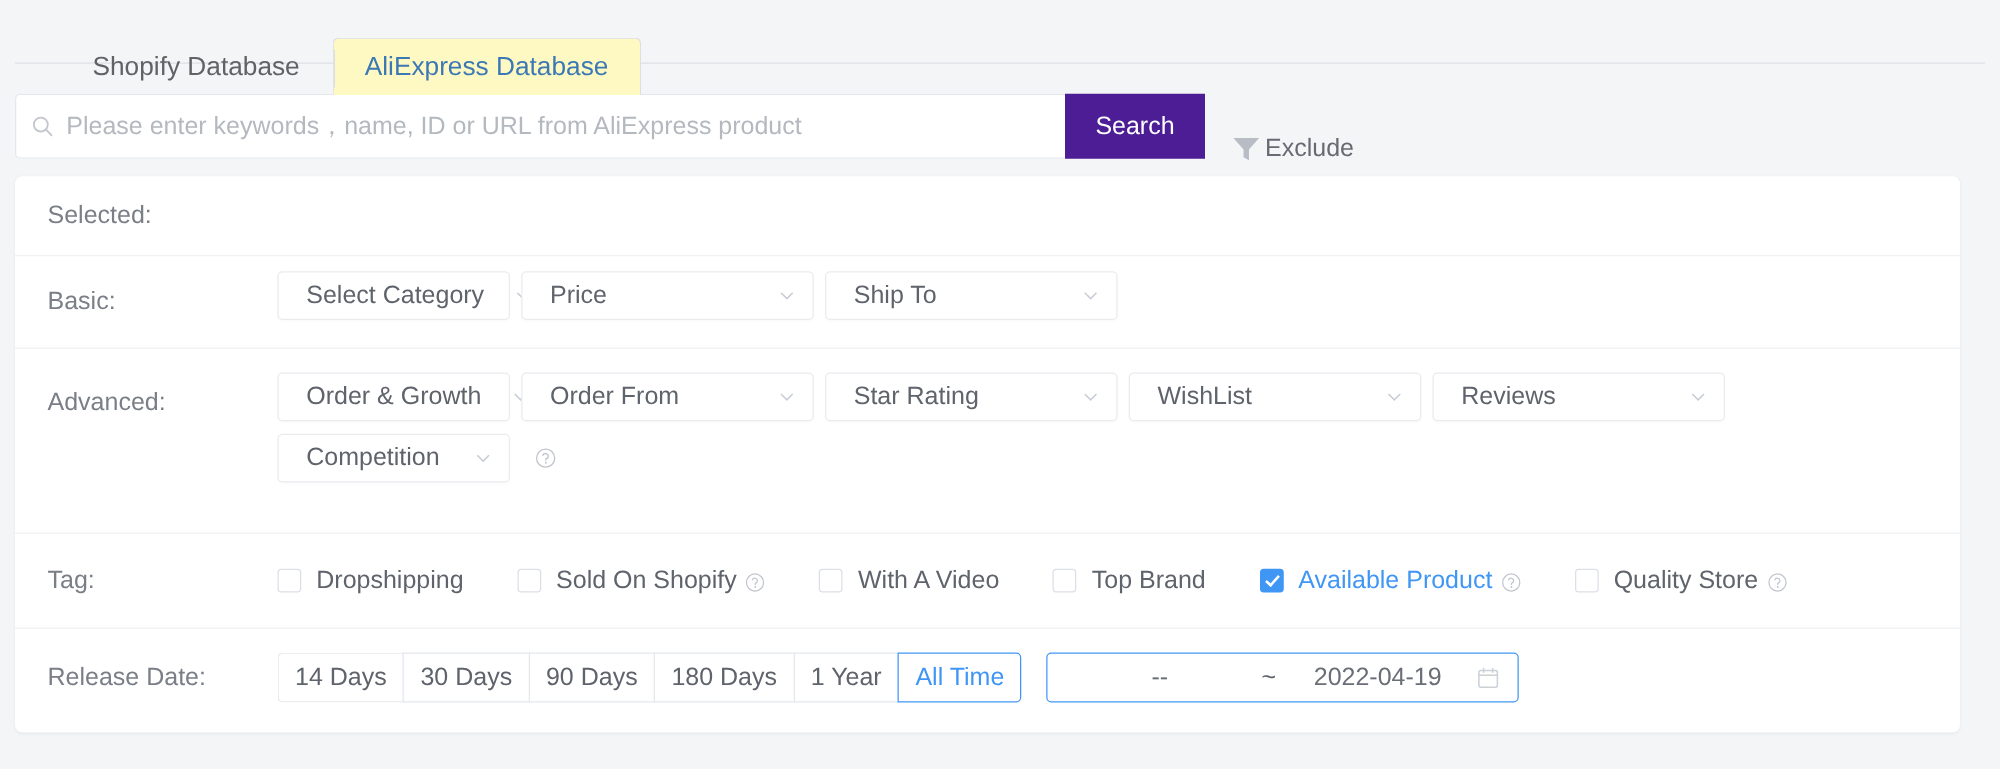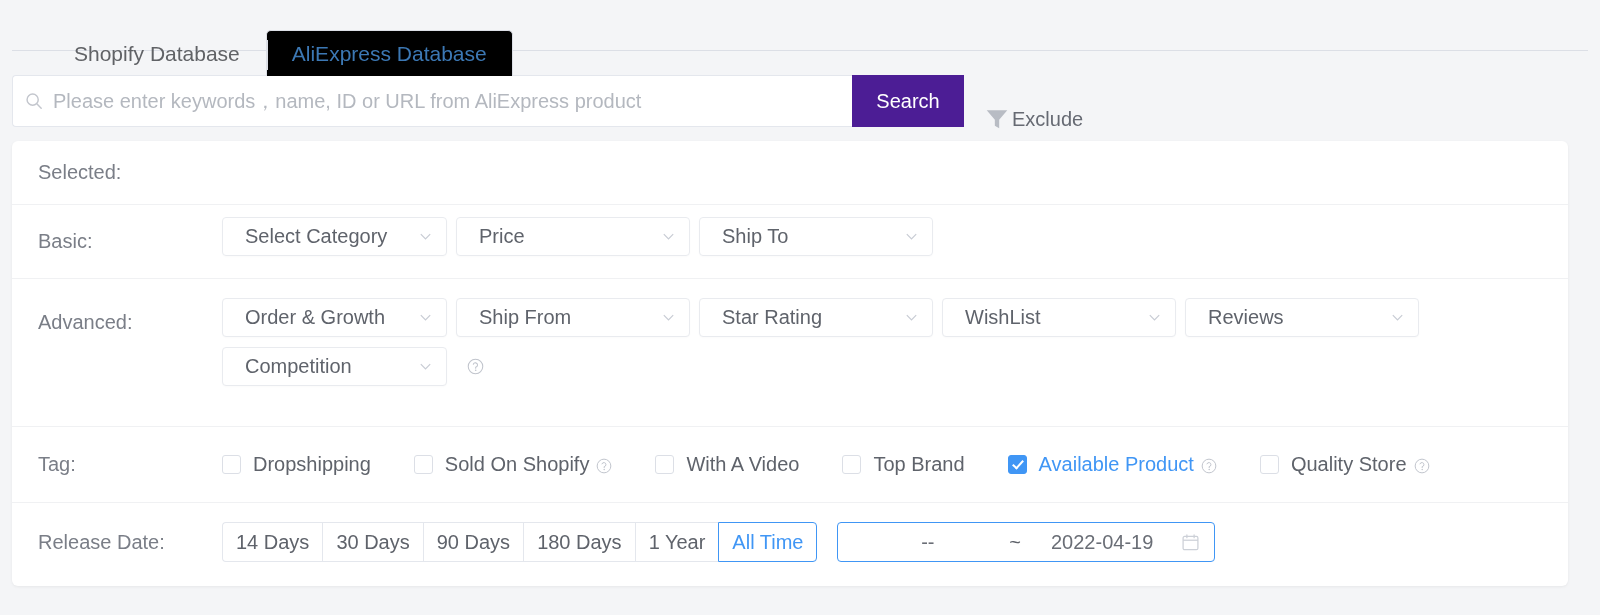--- a/index.html
+++ b/index.html
@@ -53,21 +53,21 @@
   }
   .tab.separator-left::before {
     content: "";
     position: absolute;
     left: 0; top: 9px;
     width: 1px; height: 30px;
     background: #dcdfe6;
   }
   .tab.active {
     color: #3c78b4;
-    background: #000000;
+    background: #fef9c3;
     border-color: #dcdfe6;
     z-index: 3;
   }
 
   
   .searchrow {
     display: flex;
     align-items: center;
     padding: 14px 12px 0 12px;
     height: 76px;
@@ -184,21 +184,21 @@
   .sel-text {
     font-size: 20px;
     color: #5f636b;
     white-space: nowrap;
   }
   .chev {
     width: 15px; height: 15px;
     margin-left: 24px;
     flex: 0 0 15px;
   }
-  .w-cat { width: 225px; }
+  .w-cat { width: 186px; }
   .w-std { width: 234px; }
 
   
   .help-icon {
     width: 17px; height: 17px;
     margin-left: 11px;
     margin-bottom: 10px;
     flex: 0 0 17px;
     cursor: pointer;
   }
@@ -375,21 +375,21 @@
   <div class="frow row-advanced">
     <div class="frow-label">Advanced:</div>
     <div class="frow-body">
       <div class="sel w-cat">
         <span class="sel-text">Order &amp; Growth</span>
         <svg class="chev" viewBox="0 0 16 16">
             <path d="M3 5.5 L8 10.5 L13 5.5" fill="none" stroke="#c8ccd4" stroke-width="1.3"></path>
           </svg>
       </div>
       <div class="sel w-std">
-        <span class="sel-text">Ship From</span>
+        <span class="sel-text">Order From</span>
         <svg class="chev" viewBox="0 0 16 16">
             <path d="M3 5.5 L8 10.5 L13 5.5" fill="none" stroke="#c8ccd4" stroke-width="1.3"></path>
           </svg>
       </div>
       <div class="sel w-std">
         <span class="sel-text">Star Rating</span>
         <svg class="chev" viewBox="0 0 16 16">
             <path d="M3 5.5 L8 10.5 L13 5.5" fill="none" stroke="#c8ccd4" stroke-width="1.3"></path>
           </svg>
       </div>

